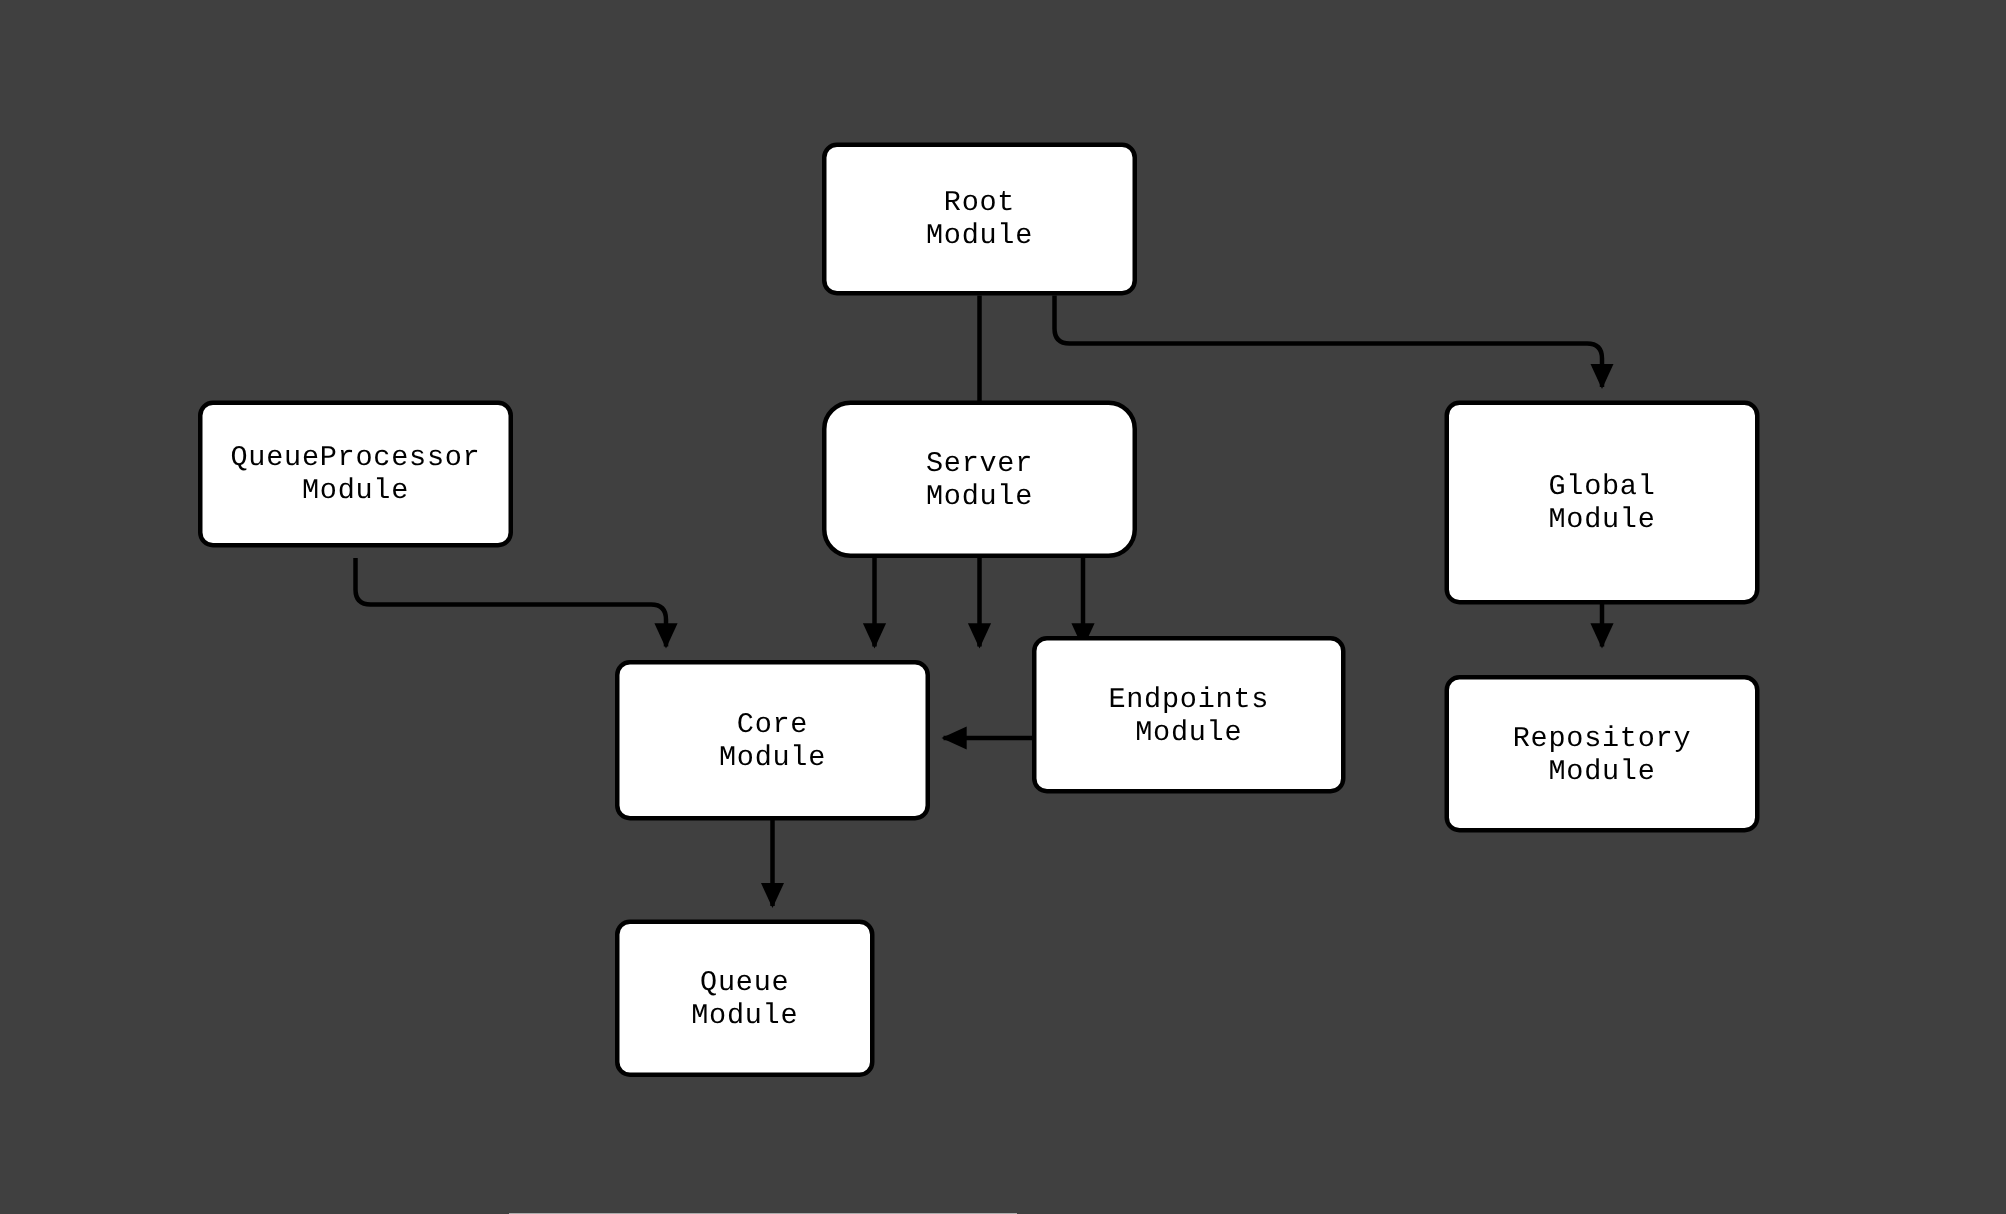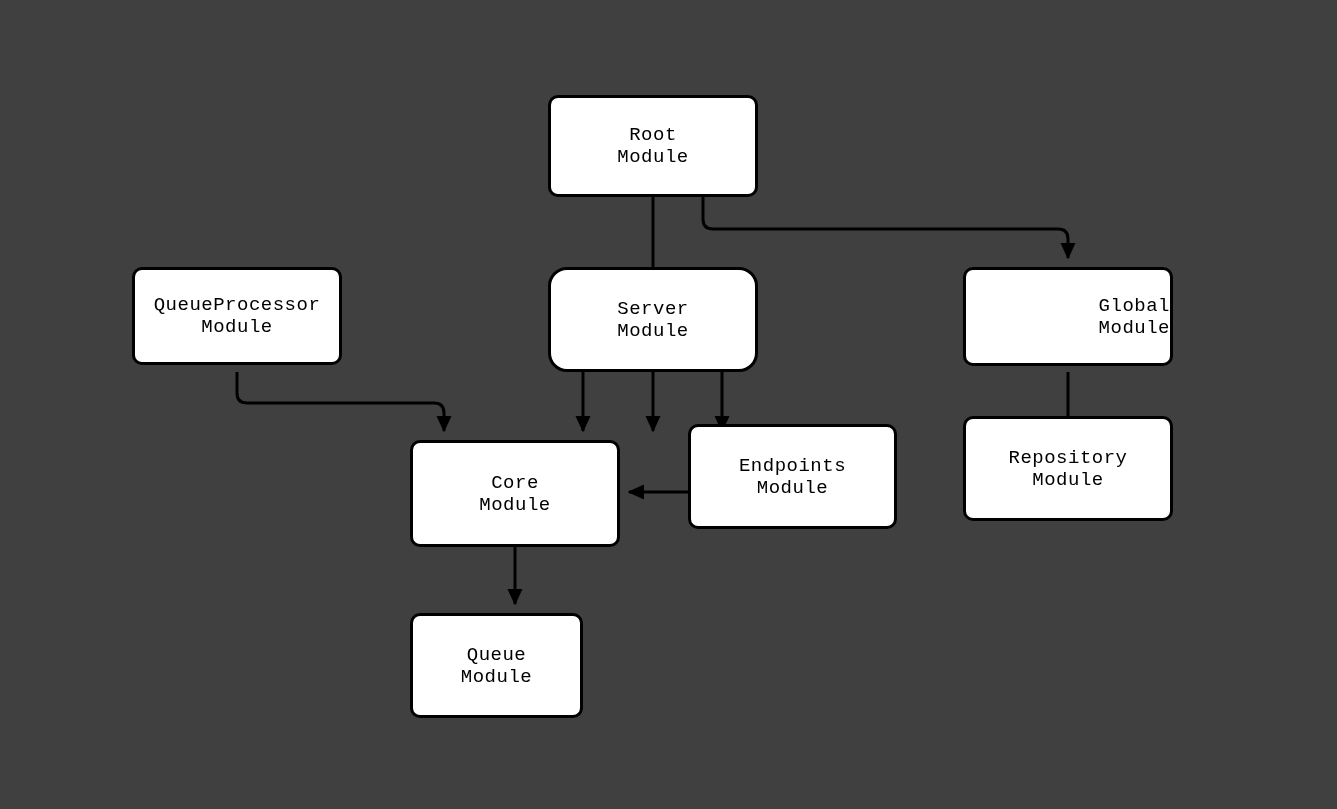--- a/index.html
+++ b/index.html
@@ -94,36 +94,36 @@
     <div class="node" style="left:132px; top:267px; width:210px; height:98px;">
       <div class="node-label">QueueProcessor
 Module</div>
     </div>
 
     <div class="node" style="left:548px; top:267px; width:210px; height:105px;border-radius:19px;">
       <div class="node-label">Server
 Module</div>
     </div>
 
-    <div class="node" style="left:963px; top:267px; width:210px; height:99px;justify-content:flex-end;">
+    <div class="node" style="left:963px; top:267px; width:210px; height:136px;">
       <div class="node-label">Global
 Module</div>
     </div>
 
     <div class="node" style="left:410px; top:440px; width:210px; height:107px;">
       <div class="node-label">Core
 Module</div>
     </div>
 
     <div class="node" style="left:688px; top:424px; width:209px; height:105px;">
       <div class="node-label">Endpoints
 Module</div>
     </div>
 
-    <div class="node" style="left:963px; top:416px; width:210px; height:105px;">
+    <div class="node" style="left:963px; top:450px; width:210px; height:105px;">
       <div class="node-label">Repository
 Module</div>
     </div>
 
     <div class="node" style="left:410px; top:613px; width:173px; height:105px;">
       <div class="node-label">Queue
 Module</div>
     </div>
 
   </div>

